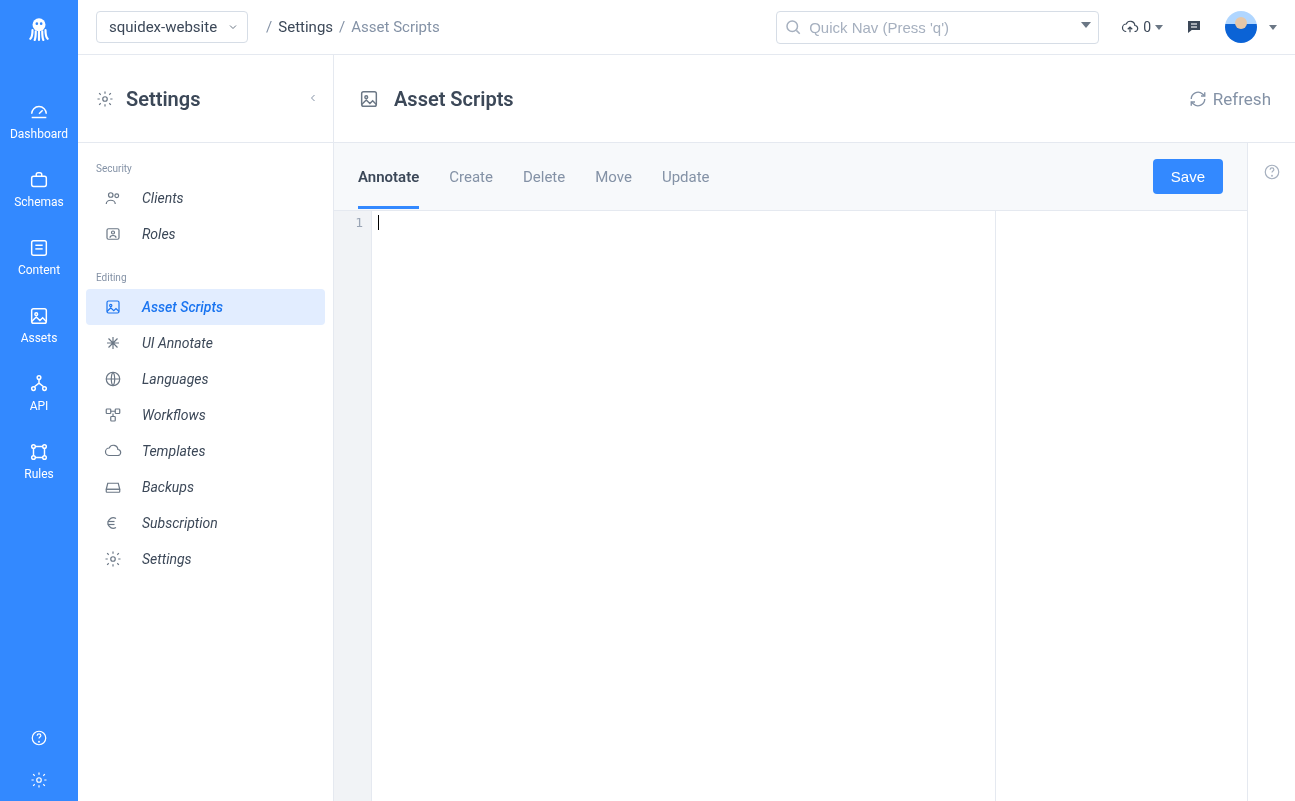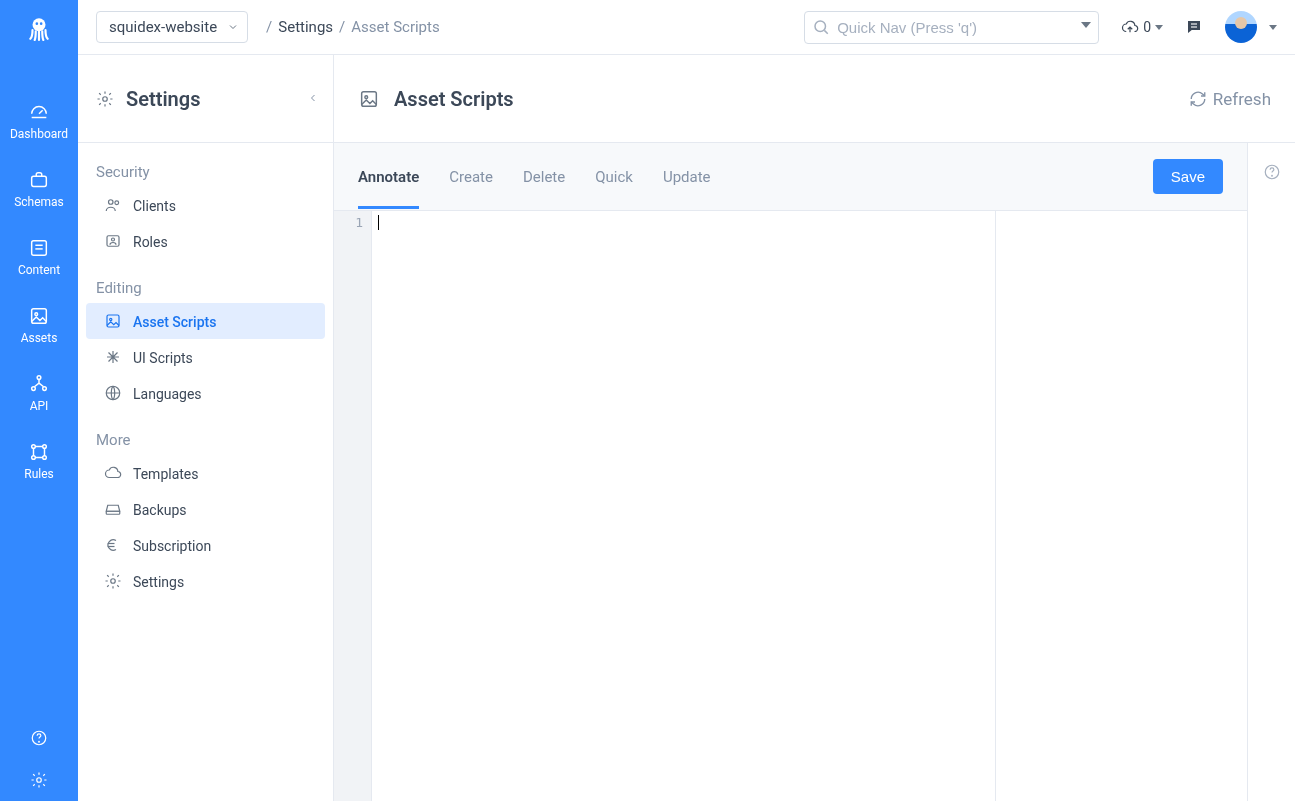--- a/index.html
+++ b/index.html
@@ -27,36 +27,36 @@
   .sidebar-bottom{margin-top:auto;width:100%;}
   .sidebar-bottom .sidebar-item{padding:12px 0;}
   
   .main{flex:1;display:flex;flex-direction:column;min-width:0;}
   .topbar{height:var(--header-h);border-bottom:1px solid var(--border);display:flex;align-items:center;padding:4px 18px;gap:8px;}
   .app-select{border:1px solid #d6dde6;border-radius:4px;padding:6px 30px 6px 12px;font-size:15px;position:relative;cursor:pointer;display:flex;align-items:center;color:var(--text);}
   .app-select svg{position:absolute;right:8px;}
   .crumbs{display:flex;align-items:center;color:var(--muted);gap:6px;margin-left:10px;font-size:15px;}
   .crumbs a{color:var(--text);text-decoration:none;}
   .spacer{flex:1;}
-  .quicknav{position:relative;width:295px;}
+  .quicknav{position:relative;width:323px;}
   .quicknav input{width:100%;border:1px solid #d6dde6;border-radius:4px;padding:7px 28px 7px 32px;font-size:15px;color:var(--text);}
   .quicknav input::placeholder{color:#a6b0bf;}
   .quicknav svg.search{position:absolute;left:8px;top:7px;stroke:#a6b0bf;}
   .quicknav svg.caret{position:absolute;right:8px;top:11px;fill:#6b7785;}
   .top-icon{display:flex;align-items:center;gap:4px;color:var(--text);cursor:pointer;margin-left:14px;}
   .avatar{width:32px;height:32px;border-radius:50%;background:linear-gradient(180deg,#b0d6ff 42%,#0b63d6 42%);display:inline-block;margin-left:14px;position:relative;overflow:hidden;}
   .avatar::after{content:"";position:absolute;top:6px;left:10px;width:12px;height:12px;border-radius:50%;background:#e6c7a8;}
   
   .body{flex:1;display:flex;min-height:0;}
   .panel{width:var(--panel-w);border-right:1px solid var(--border);flex-shrink:0;}
   .panel-header{height:88px;display:flex;align-items:center;padding:0 18px;border-bottom:1px solid var(--border);gap:12px;position:relative;}
   .panel-header h2{margin:0;font-size:20px;font-weight:600;}
   .collapse-btn{position:absolute;right:14px;color:var(--muted);cursor:pointer;}
-  .section-label{font-size:15px;color:var(--muted);padding:20px 18px 6px;}
-  .nav-item{display:flex;align-items:flex-end;gap:11px;padding:9px 18px;margin:0 8px;border-radius:4px;cursor:pointer;color:var(--text);}
+  .section-label{font-size:10px;color:var(--muted);padding:20px 18px 6px;}
+  .nav-item{display:flex;align-items:center;gap:20px;padding:9px 18px;margin:0 8px;border-radius:4px;cursor:pointer;color:var(--text);font-style:italic;}
   .nav-item svg{stroke:#6b7785;fill:none;}
   .nav-item.active{background:var(--active-bg);color:var(--blue-dark);font-weight:500;}
   .nav-item.active svg{stroke:var(--blue-dark);}
   
   .content{flex:1;display:flex;flex-direction:column;min-width:0;position:relative;}
   .content-header{height:88px;display:flex;align-items:center;padding:0 24px;border-bottom:1px solid var(--border);gap:14px;}
   .content-header h2{margin:0;font-size:20px;font-weight:600;flex:1;}
   .refresh{color:var(--muted);cursor:pointer;display:flex;gap:6px;align-items:center;font-size:17px;}
   .content-right-rail{width:48px;border-left:1px solid var(--border);display:flex;flex-direction:column;align-items:center;padding-top:20px;}
   .content-body-row{flex:1;display:flex;min-height:0;}
@@ -248,31 +248,39 @@
               <rect x="4" y="4" width="16" height="16" rx="2"></rect>
               <circle cx="9" cy="10" r="1.5"></circle>
               <path d="M4 18l5-5 4 4 3-3 4 4"></path>
             </svg>
           <span>Asset Scripts</span>
         </div>
         <div class="nav-item">
           <svg class="icn" viewBox="0 0 24 24" stroke-width="1.6">
               <path d="M12 4v16M4 12h16M6 6l12 12M18 6L6 18"></path>
             </svg>
-          <span>UI Scripts</span>
+          <span>UI Annotate</span>
         </div>
         <div class="nav-item">
           <svg class="icn" viewBox="0 0 24 24" stroke-width="1.6">
               <circle cx="12" cy="12" r="9"></circle>
               <path d="M3 12h18M12 3c3 3 3 15 0 18M12 3c-3 3-3 15 0 18"></path>
             </svg>
           <span>Languages</span>
         </div>
-
-        <div class="section-label">More</div>
+        <div class="nav-item">
+          <svg class="icn" viewBox="0 0 24 24" stroke-width="1.6">
+              <rect x="3" y="4" width="6" height="6" rx="1"></rect>
+              <rect x="15" y="4" width="6" height="6" rx="1"></rect>
+              <rect x="9" y="14" width="6" height="6" rx="1"></rect>
+              <path d="M9 7h6M12 10v4"></path>
+            </svg>
+          <span>Workflows</span>
+        </div>
+
         <div class="nav-item">
           <svg class="icn" viewBox="0 0 24 24" stroke-width="1.6">
               <path d="M7 18a5 5 0 0 1 0-10 6 6 0 0 1 11.5 2A4 4 0 0 1 18 18H7z"></path>
             </svg>
           <span>Templates</span>
         </div>
         <div class="nav-item">
           <svg class="icn" viewBox="0 0 24 24" stroke-width="1.6">
               <path d="M5 7h14l2 8H3l2-8z"></path>
               <rect x="3" y="15" width="18" height="4" rx="1"></rect>
@@ -314,21 +322,21 @@
             <span>Refresh</span>
           </div>
         </div>
 
         <div class="content-body-row">
           <div class="content-body">
             <div class="tabbar">
               <div class="tab active"><span>Annotate</span></div>
               <div class="tab"><span>Create</span></div>
               <div class="tab"><span>Delete</span></div>
-              <div class="tab"><span>Quick</span></div>
+              <div class="tab"><span>Move</span></div>
               <div class="tab"><span>Update</span></div>
               <button class="save-btn">Save</button>
             </div>
             <div class="editor">
               <div class="gutter">
                 <div>1</div>
               </div>
               <div class="code"><span class="cursor"></span><span></span></div>
               <div class="code-right-gap"></div>
             </div>

